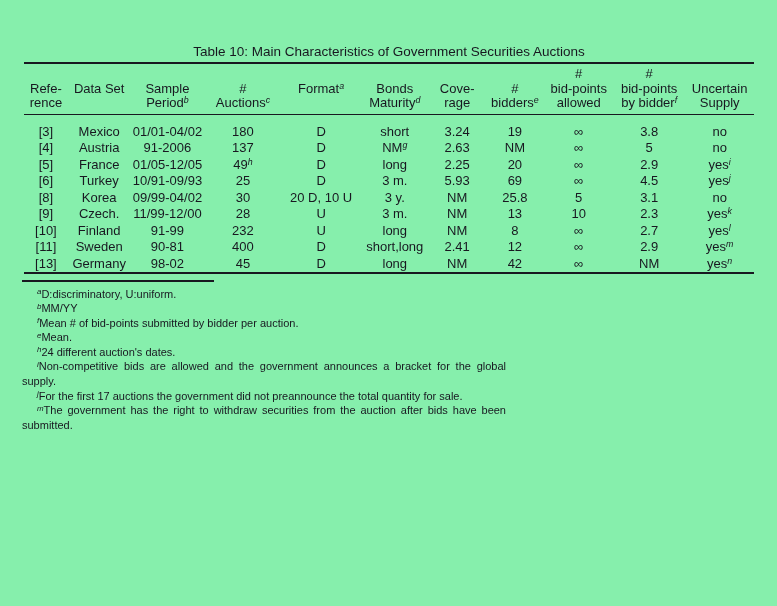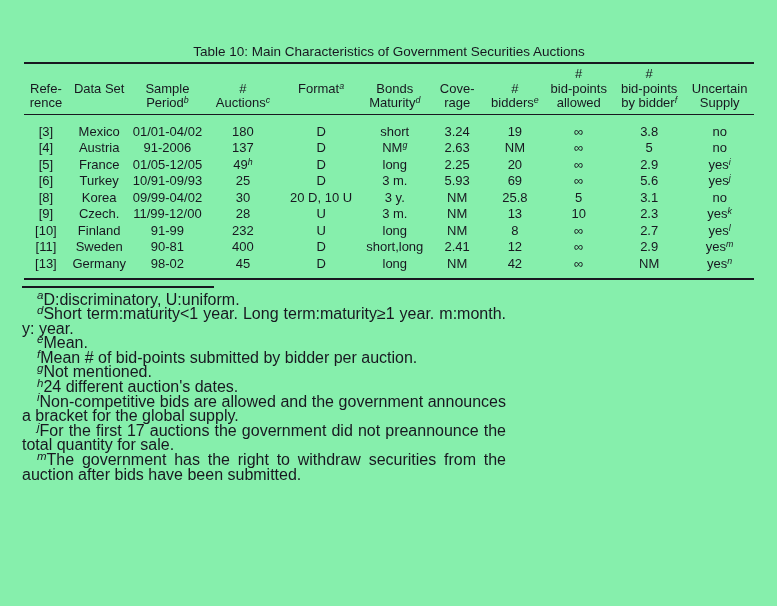--- a/index.html
+++ b/index.html
@@ -27,41 +27,41 @@
     table-layout: fixed;
     border-top: 2px solid #181820;
     border-bottom: 2px solid #181820;
     font-size: 13px;
   }
   thead { border-bottom: 1.5px solid #181820; }
   th { font-weight: normal; vertical-align: bottom; padding: 3px 0 3px 0; }
   th .hline { height: 14.5px; line-height: 14.5px; text-align: center; white-space: nowrap; }
   td { text-align: center; padding: 0; height: 16.5px; line-height: 16.5px; white-space: nowrap; }
   tbody tr:first-child td { padding-top: 9px; }
-  tbody tr:last-child td { padding-bottom: 6px; }
+  tbody tr:last-child td { }
   .c0{width:6%} .c1{width:8.6%} .c2{width:10.1%} .c3{width:10.6%} .c4{width:10.8%}
   .c5{width:9.4%} .c6{width:7.7%} .c7{width:8.1%} .c8{width:9.4%} .c9{width:9.9%} .c10{width:9.4%}
   sup {
     font-size: 0.68em;
     font-style: italic;
     line-height: 0;
     vertical-align: baseline;
     position: relative;
     top: -0.45em;
   }
   .fn-sep {
     margin: 6px 0 5px 22px;
     width: 192px;
     height: 1.5px;
     background: #181820;
   }
   .footnotes {
     margin-left: 22px;
     width: 484px;
-    font-size: 16px;
+    font-size: 11px;
   }
   .footnote {
     text-indent: 15px;
     text-align: justify;
     line-height: 14.6px;
     margin: 0;
   }
   .footnote sup { font-size: 0.72em; }
 </style>
 </head>
@@ -173,21 +173,21 @@
         <tr>
           <td class="c0">[6]</td>
           <td class="c1">Turkey</td>
           <td class="c2">10/91-09/93</td>
           <td class="c3">25</td>
           <td class="c4">D</td>
           <td class="c5">3 m.</td>
           <td class="c6">5.93</td>
           <td class="c7">69</td>
           <td class="c8">∞</td>
-          <td class="c9">5.6</td>
+          <td class="c9">4.5</td>
           <td class="c10">yes<sup>j</sup></td>
         </tr>
         <tr>
           <td class="c0">[8]</td>
           <td class="c1">Korea</td>
           <td class="c2">09/99-04/02</td>
           <td class="c3">30</td>
           <td class="c4">20 D, 10 U</td>
           <td class="c5">3 y.</td>
           <td class="c6">NM</td>
@@ -248,22 +248,21 @@
           <td class="c9">NM</td>
           <td class="c10">yes<sup>n</sup></td>
         </tr>
       </tbody>
   </table>
 
   <div class="fn-sep"></div>
 
   <div class="footnotes">
       <div class="footnote"><sup>a</sup>D:discriminatory, U:uniform.</div>
-      <div class="footnote"><sup>d</sup>Short term:maturity&lt;1 year. Long term:maturity≥1 year. m:month. y: year.</div>
+      <div class="footnote"><sup>b</sup>MM/YY</div>
+      <div class="footnote"><sup>f</sup>Mean # of bid-points submitted by bidder per auction.</div>
       <div class="footnote"><sup>e</sup>Mean.</div>
-      <div class="footnote"><sup>f</sup>Mean # of bid-points submitted by bidder per auction.</div>
-      <div class="footnote"><sup>g</sup>Not mentioned.</div>
       <div class="footnote"><sup>h</sup>24 different auction's dates.</div>
       <div class="footnote"><sup>i</sup>Non-competitive bids are allowed and the government announces a bracket for the global supply.</div>
       <div class="footnote"><sup>j</sup>For the first 17 auctions the government did not preannounce the total quantity for sale.</div>
       <div class="footnote"><sup>m</sup>The government has the right to withdraw securities from the auction after bids have been submitted.</div>
     </div>
 </div>
 
 </body></html>

